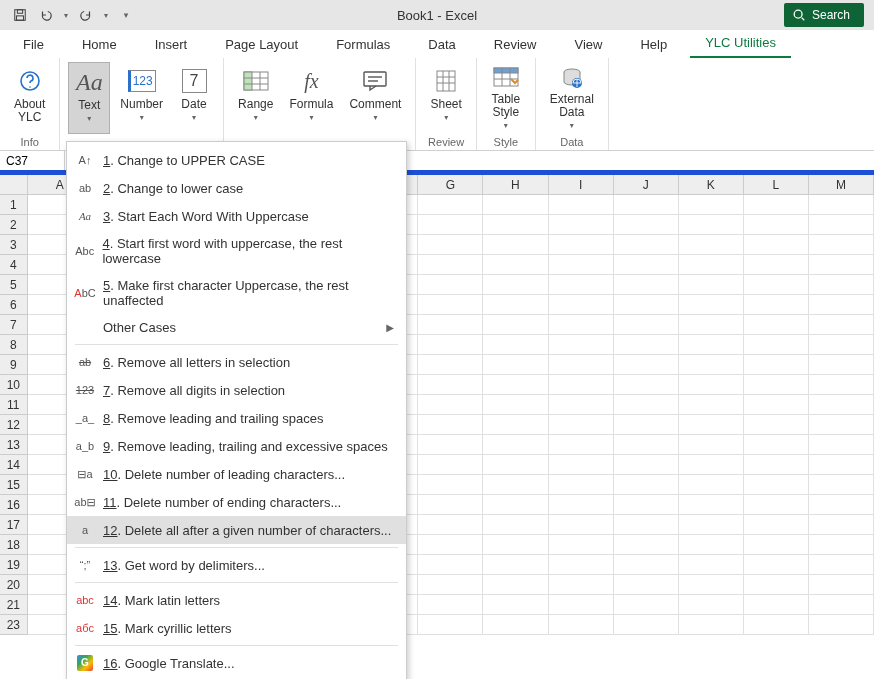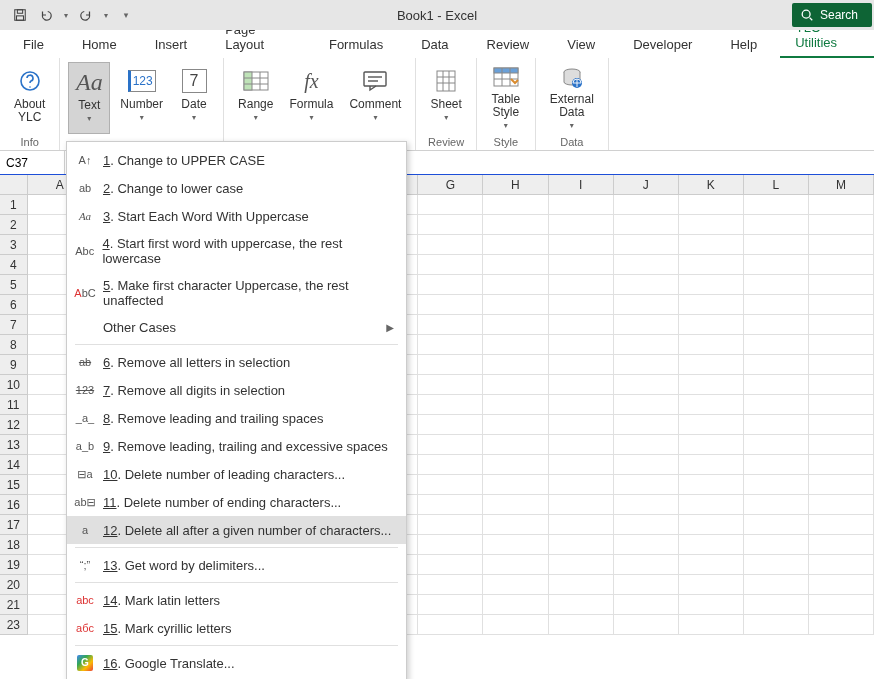--- a/index.html
+++ b/index.html
@@ -4,21 +4,21 @@
 <style>
 * { margin: 0; padding: 0; box-sizing: border-box; font-family: "Segoe UI", Tahoma, sans-serif; }
 body { background: #ffffff; font-size: 12px; color: #333; overflow: hidden; width: 874px; height: 679px; }
 
 
 .titlebar { height: 30px; background: #e6e6e6; display: flex; align-items: center; position: relative; }
 .qat { display: flex; align-items: center; gap: 2px; padding-left: 8px; }
 .qat-btn { width: 24px; height: 24px; display: flex; align-items: center; justify-content: center; color: #666; cursor: pointer; }
 .qat-btn svg { width: 14px; height: 14px; }
 .title { position: absolute; left: 50%; transform: translateX(-50%); font-size: 13px; color: #333; }
-.search-box { position: absolute; right: 2px; background: #0e6435; color: #fff; display: flex; align-items: center; padding: 3px 8px; border-radius: 2px; width: 80px; height: 24px; }
+.search-box { position: absolute; right: 10px; background: #0e6435; color: #fff; display: flex; align-items: center; padding: 3px 8px; border-radius: 2px; width: 80px; height: 24px; }
 .search-box svg { width: 14px; height: 14px; margin-right: 6px; }
 .search-box span { font-size: 12px; }
 
 
 .ribbon-tabs { height: 28px; display: flex; align-items: flex-end; padding-left: 8px; gap: 8px; border-bottom: 0; }
 .ribbon-tab { padding: 6px 15px; font-size: 13px; color: #333; cursor: pointer; }
 .ribbon-tab.active { color: #0f7a40; border-bottom: 2px solid #0f7a40; font-weight: 400; }
 
 
 .ribbon-panel { height: 93px; display: flex; border-bottom: 1px solid #d0d0d0; background: #fff; }
@@ -26,21 +26,21 @@
 .ribbon-group-buttons { display: flex; gap: 4px; flex: 1; align-items: flex-start; }
 .ribbon-btn { display: flex; flex-direction: column; align-items: center; justify-content: flex-start; padding: 4px 6px; min-width: 42px; cursor: pointer; text-align: center; height: 72px; }
 .ribbon-btn.active { background: #d4d4d4; border: 1px solid #b0b0b0; }
 .ribbon-btn .icon-box { height: 30px; display: flex; align-items: center; justify-content: center; margin-bottom: 2px; }
 .ribbon-btn .icon-large { font-size: 24px; color: #555; font-family: Georgia, serif; }
 .ribbon-btn .label { font-size: 12px; line-height: 1.1; color: #333; }
 .ribbon-btn .caret { font-size: 8px; color: #666; margin-top: 2px; }
 .ribbon-group-label { font-size: 11px; text-align: center; color: #666; padding-top: 2px; }
 
 
-.formula-bar-row { height: 24px; display: flex; align-items: center; border-bottom: 1px solid #1d4ed8; }
+.formula-bar-row { height: 24px; display: flex; align-items: center; border-bottom: 5px solid #1d4ed8; }
 .name-box { width: 65px; padding: 2px 6px; font-size: 12px; border-right: 1px solid #d0d0d0; height: 100%; display: flex; align-items: center; }
 .name-box input { border: none; width: 100%; font-size: 12px; outline: none; }
 
 
 .grid-container { position: relative; }
 .grid-header-row { display: flex; height: 20px; background: #eeeeee; border-bottom: 1px solid #ccc; }
 .corner-cell { width: 28px; border-right: 1px solid #ccc; background: #eeeeee; }
 .col-header { width: 66px; border-right: 1px solid #ccc; text-align: center; font-size: 12px; display: flex; align-items: center; justify-content: center; background: #eeeeee; }
 .grid-row { display: flex; height: 20px; }
 .row-header { width: 28px; border-right: 1px solid #ccc; border-bottom: 1px solid #ccc; text-align: center; font-size: 12px; display: flex; align-items: center; justify-content: center; background: #eeeeee; }
@@ -104,21 +104,20 @@
 
 <div class="ribbon-tabs" id="ribbon-tabs">
     <div class="ribbon-tab">File</div>
     <div class="ribbon-tab">Home</div>
     <div class="ribbon-tab">Insert</div>
     <div class="ribbon-tab">Page Layout</div>
     <div class="ribbon-tab">Formulas</div>
     <div class="ribbon-tab">Data</div>
     <div class="ribbon-tab">Review</div>
     <div class="ribbon-tab">View</div>
-    <div class="ribbon-tab">Developer</div>
     <div class="ribbon-tab">Help</div>
     <div class="ribbon-tab active">YLC Utilities</div>
   </div>
 
 <div class="ribbon-panel" id="ribbon-panel">
     <div class="ribbon-group">
       <div class="ribbon-group-buttons">
         <div class="ribbon-btn hover-btn">
           <div class="icon-box">
             <svg width="24" height="24" viewBox="0 0 24 24" fill="none" stroke="#2a72c8" stroke-width="1.6">

